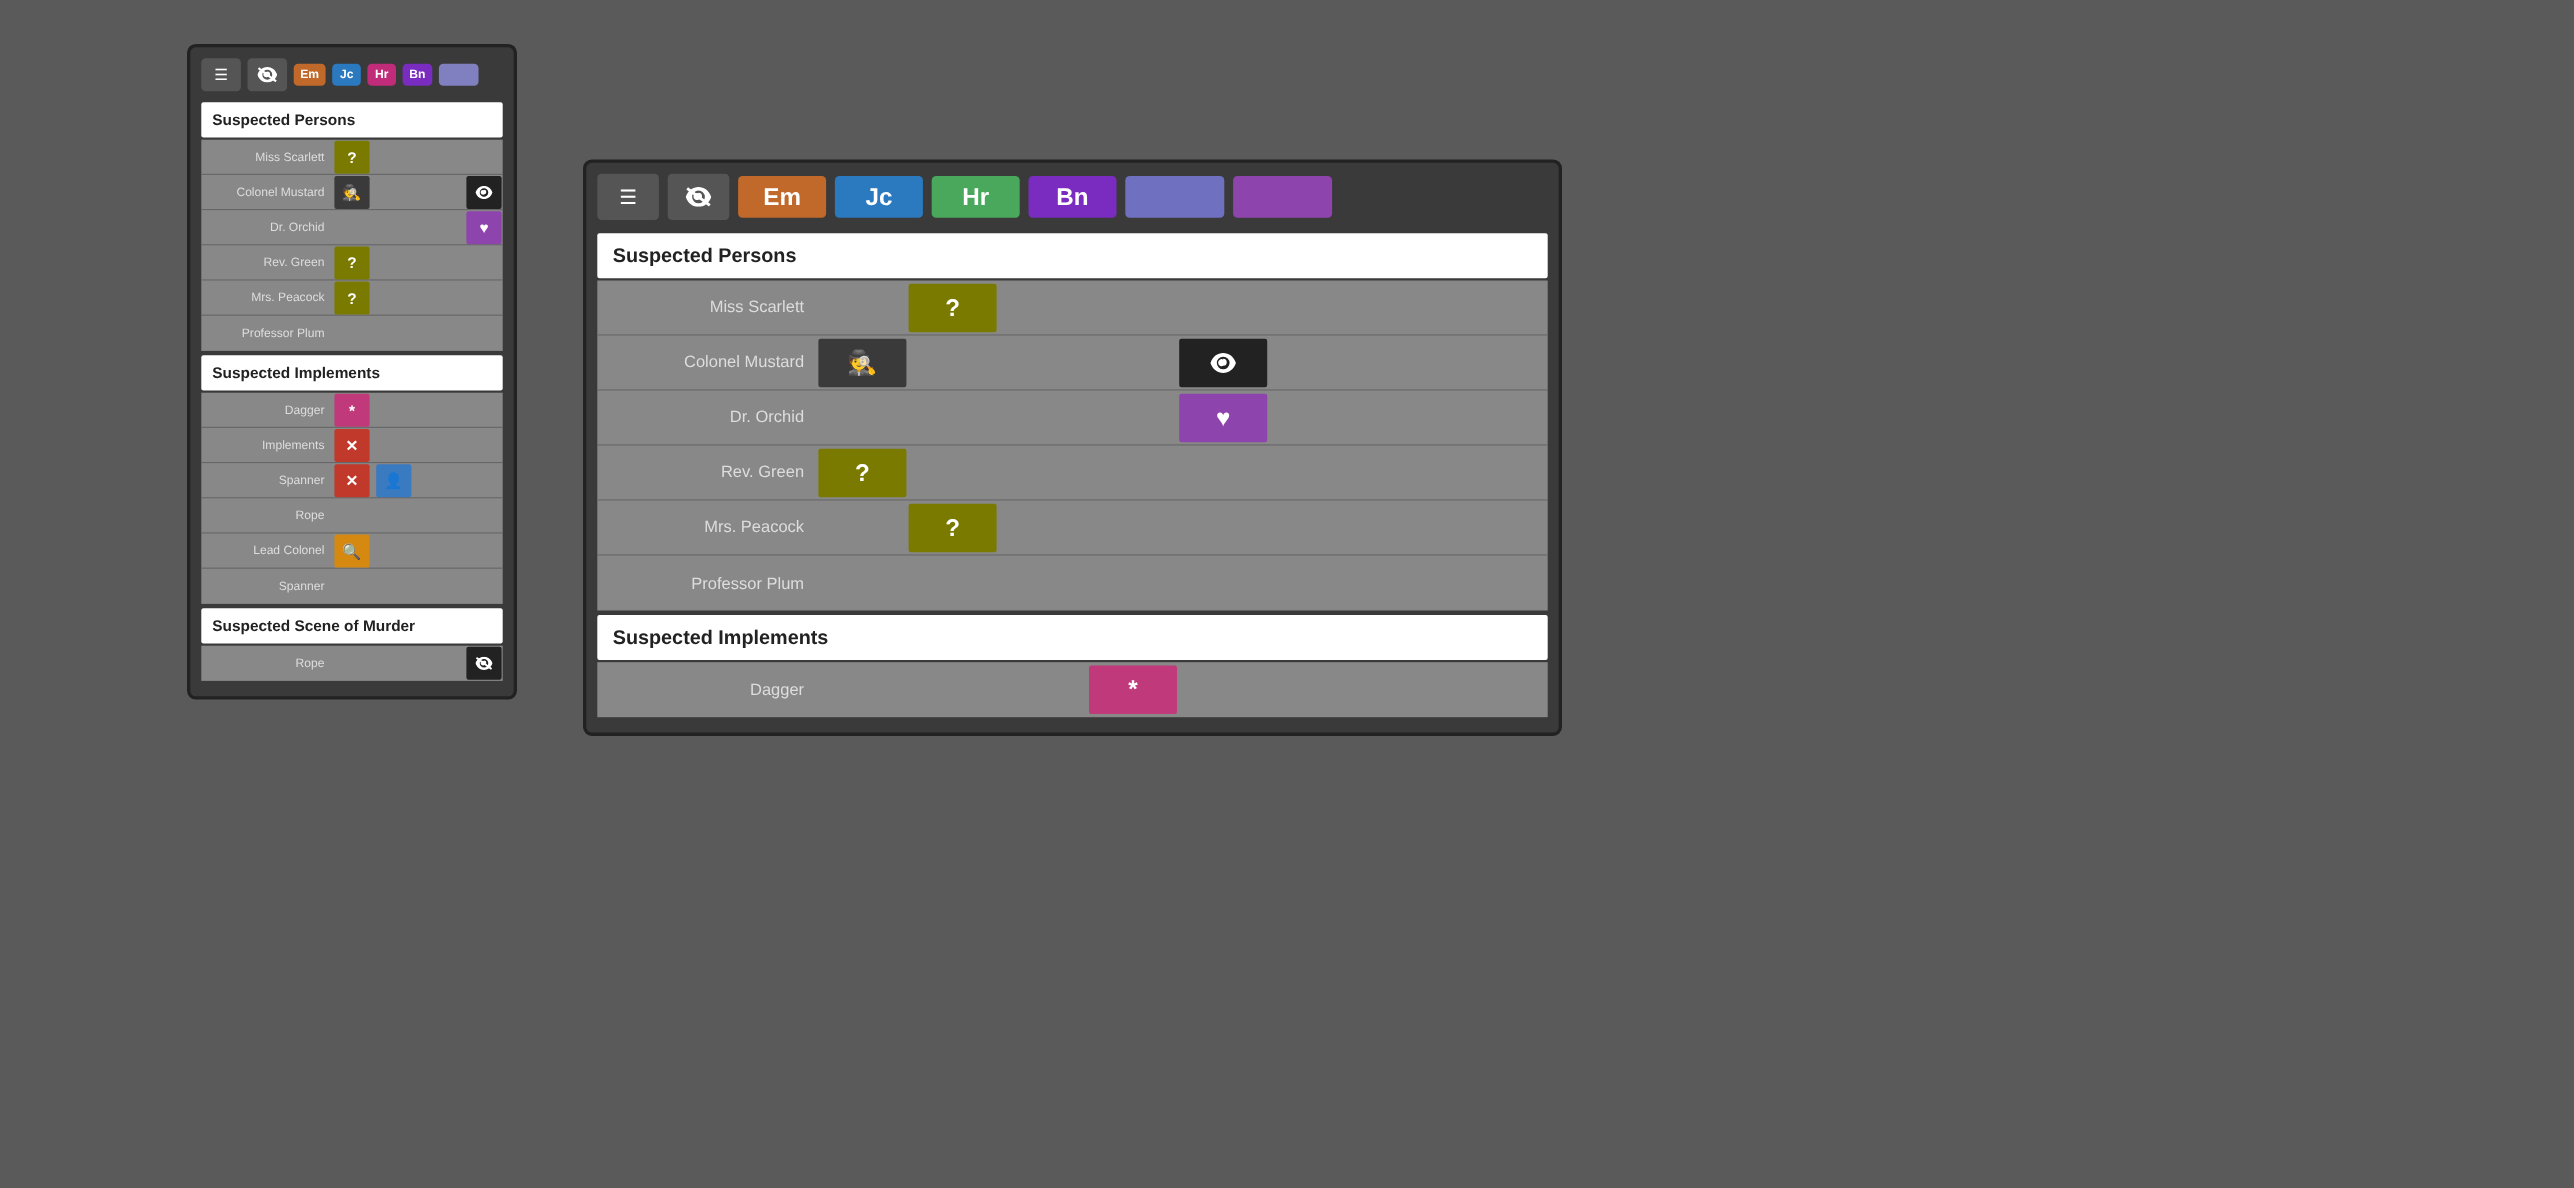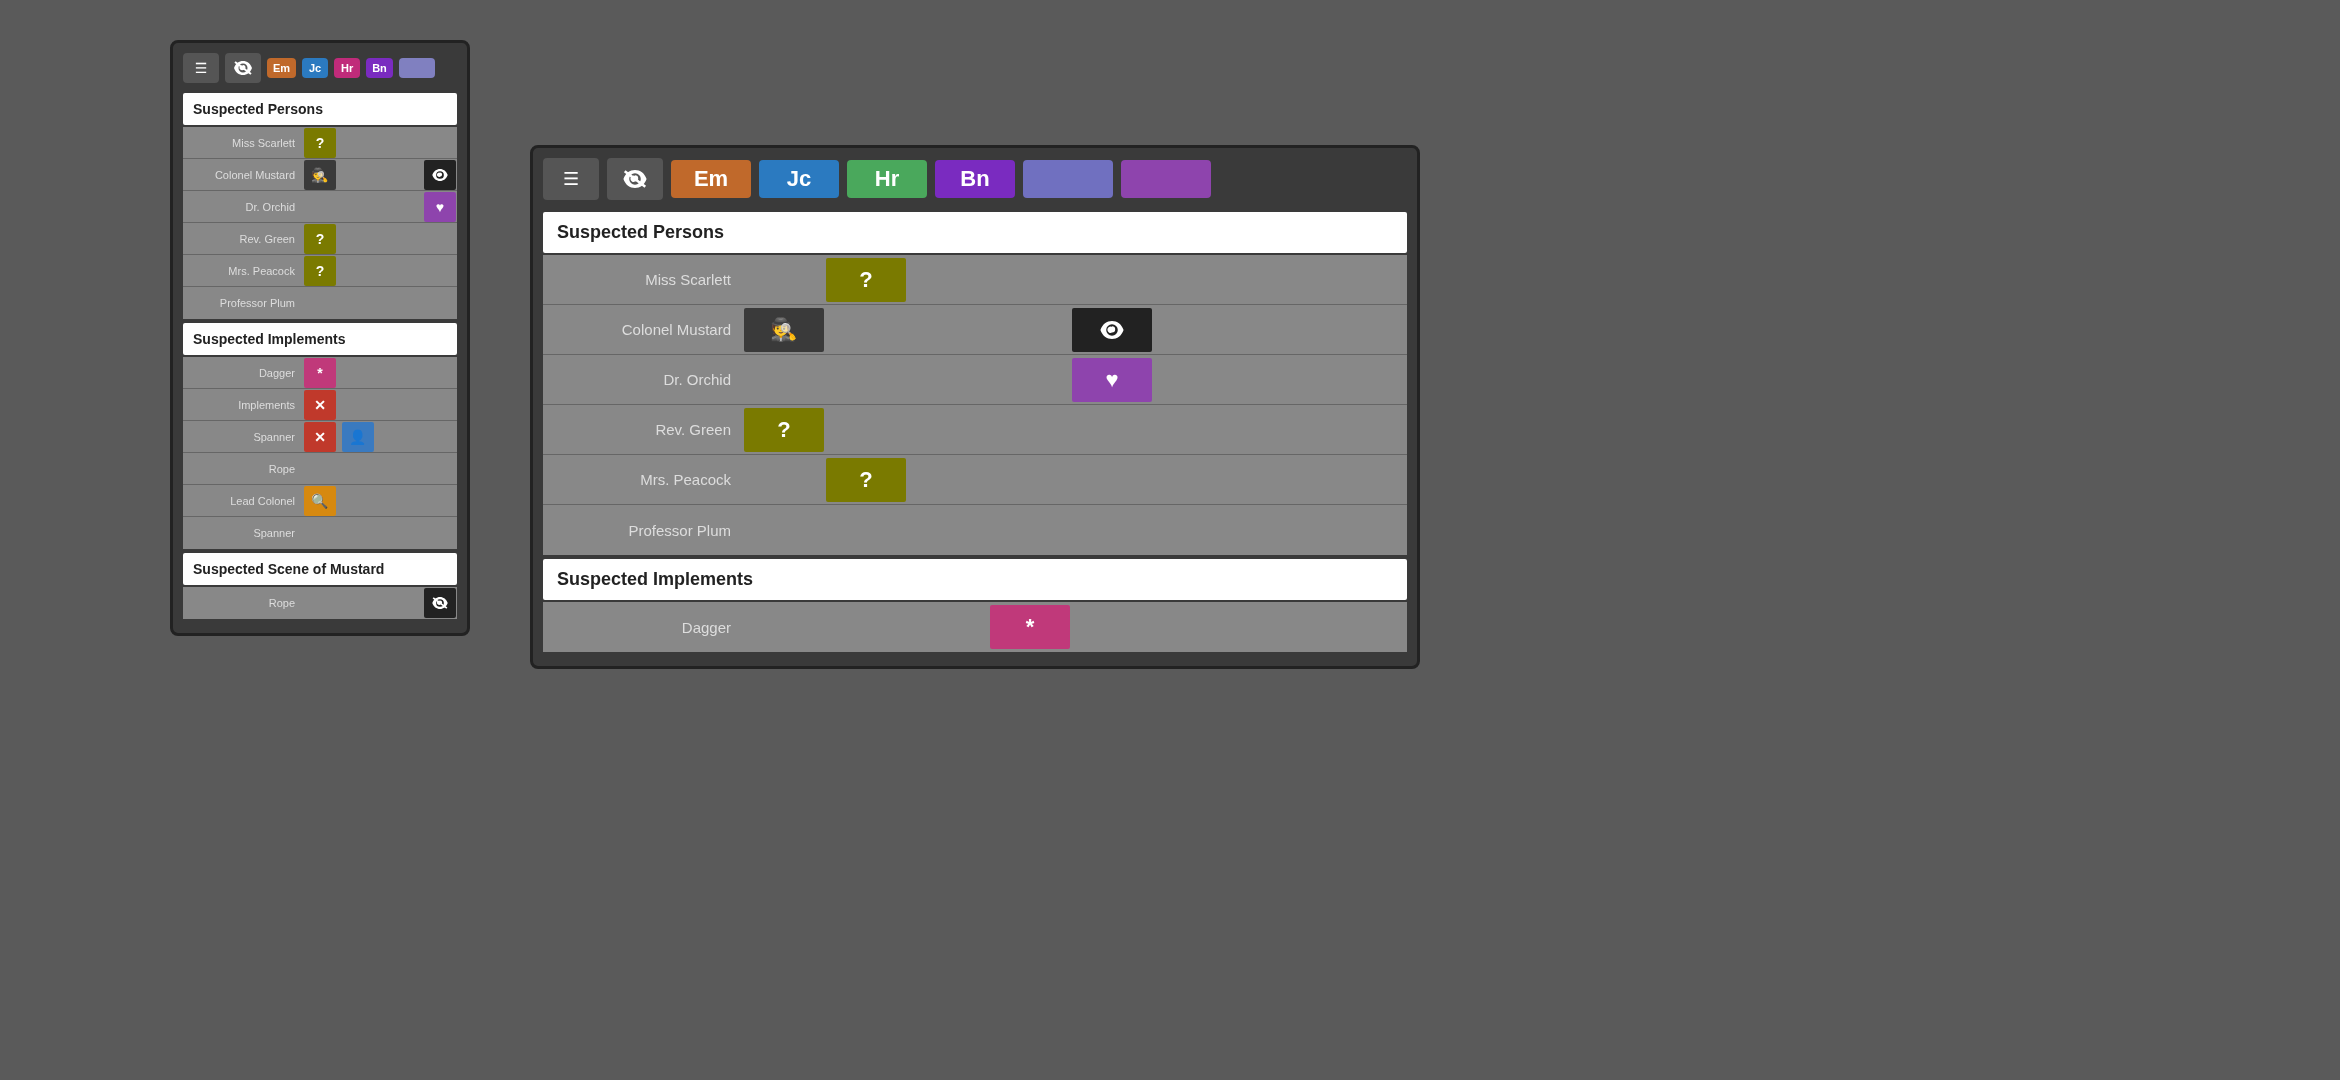--- a/index.html
+++ b/index.html
@@ -287,21 +287,21 @@
     </div>
     <div class="grid-row">
       <div class="row-label">Lead Colonel</div>
       <div class="cell cell-orange">🔍</div>
     </div>
     <div class="grid-row">
       <div class="row-label">Spanner</div>
     </div>
   </div>
 
-  <div class="section-header">Suspected Scene of Mustard</div>
+  <div class="section-header">Suspected Scene of Murder</div>
   <div class="grid-section">
     <div class="grid-row">
       <div class="row-label">Rope</div>
       <div style="flex:1"></div>
       <div class="cell cell-eye">
         <svg width="16" height="12" viewBox="0 0 18 14" fill="white">
           <path d="M9 0C5 0 1.5 2.5 0 7c1.5 4.5 5 7 9 7s7.5-2.5 9-7C16.5 2.5 13 0 9 0zm0 11.5A4.5 4.5 0 1 1 9 2.5a4.5 4.5 0 0 1 0 9zm0-7A2.5 2.5 0 1 0 9 9a2.5 2.5 0 0 0 0-5z"></path>
           <line x1="1" y1="1" x2="17" y2="13" stroke="white" stroke-width="2"></line>
         </svg>
       </div>

